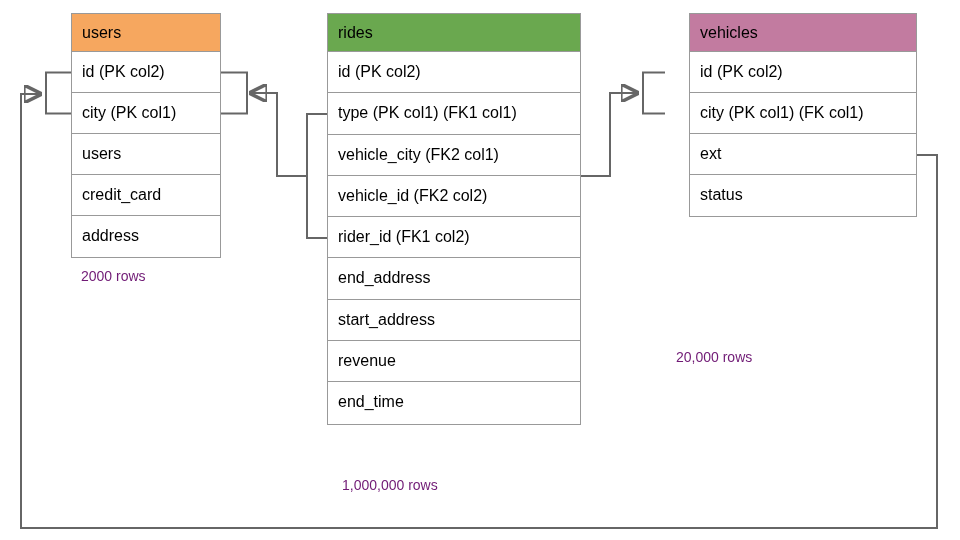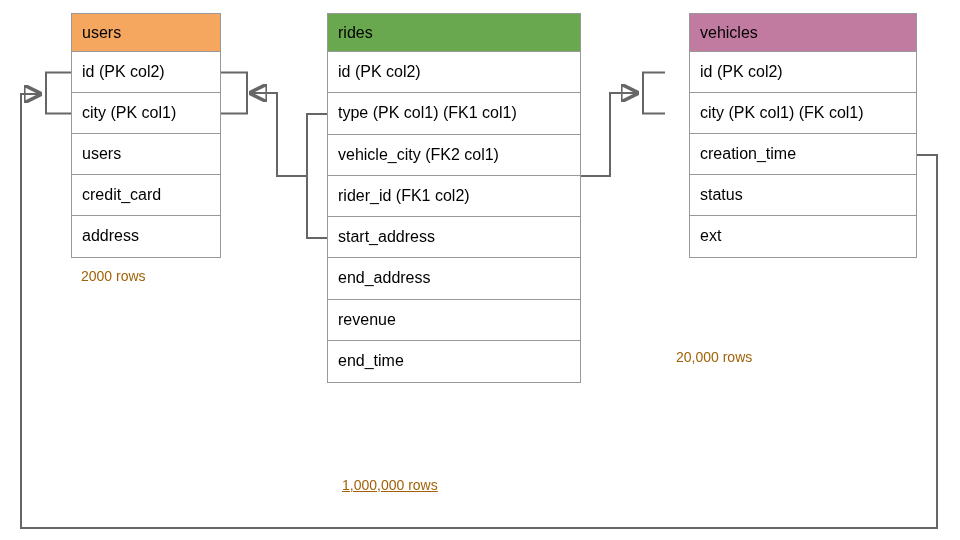--- a/index.html
+++ b/index.html
@@ -49,25 +49,25 @@
     overflow: hidden;
   }
   .table .row:last-child { border-bottom: none; }
   .t-users    { left: 71px;  top: 13px; width: 150px; }
   .t-rides    { left: 327px; top: 13px; width: 254px; }
   .t-rides .row { height: 41.3px; line-height: 40.3px; }
   .t-vehicles { left: 689px; top: 13px; width: 228px; }
   .caption {
     position: absolute;
     font-size: 14px;
-    color: #a16207;
+    color: #701a75;
     white-space: nowrap;
   }
   .cap-users    { left: 81px;  top: 268px; }
-  .cap-rides    { left: 342px; top: 477px; text-decoration: underline; }
+  .cap-rides    { left: 342px; top: 477px; }
   .cap-vehicles { left: 676px; top: 349px; }
 </style>
 </head>
 <body>
 
 <div class="canvas">
 
   <svg class="wires" viewBox="0 0 960 540" xmlns="http://www.w3.org/2000/svg">
     <defs>
       <marker id="arrow" viewBox="0 0 10 10" refX="9" refY="5" markerWidth="9" markerHeight="9" orient="auto">
@@ -102,31 +102,31 @@
     <div class="row">credit_card</div>
     <div class="row">address</div>
   </div>
   <div class="caption cap-users">2000 rows</div>
 
   <div class="table t-rides">
     <div class="hdr" style="background: rgb(106, 168, 79);">rides</div>
     <div class="row">id (PK col2)</div>
     <div class="row">type (PK col1) (FK1 col1)</div>
     <div class="row">vehicle_city (FK2 col1)</div>
+    <div class="row">vehicle_id (FK2 col2)</div>
     <div class="row">rider_id (FK1 col2)</div>
+    <div class="row">end_address</div>
     <div class="row">start_address</div>
-    <div class="row">end_address</div>
     <div class="row">revenue</div>
     <div class="row">end_time</div>
   </div>
   <div class="caption cap-rides">1,000,000 rows</div>
 
   <div class="table t-vehicles">
     <div class="hdr" style="background: rgb(194, 123, 160);">vehicles</div>
     <div class="row">id (PK col2)</div>
     <div class="row">city (PK col1) (FK col1)</div>
-    <div class="row">creation_time</div>
+    <div class="row">ext</div>
     <div class="row">status</div>
-    <div class="row">ext</div>
   </div>
   <div class="caption cap-vehicles">20,000 rows</div>
 
 </div>
 
 </body></html>

